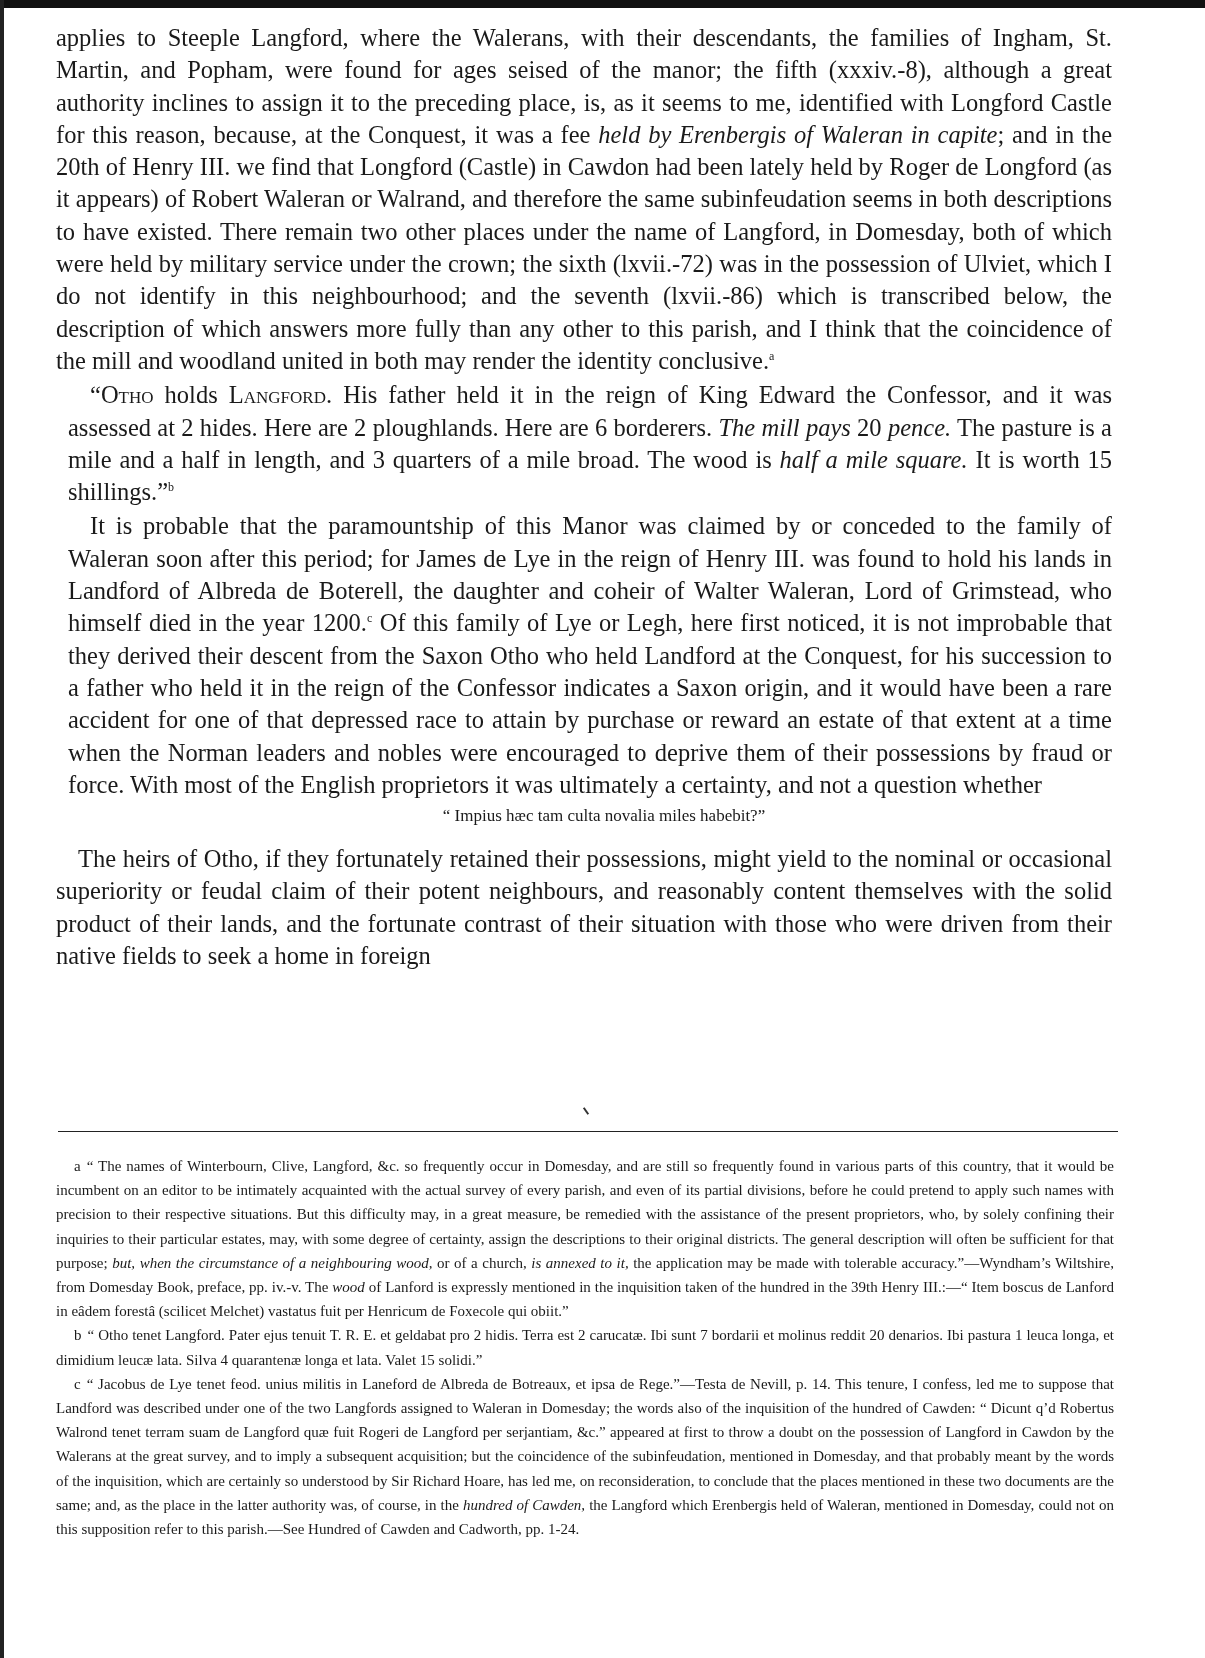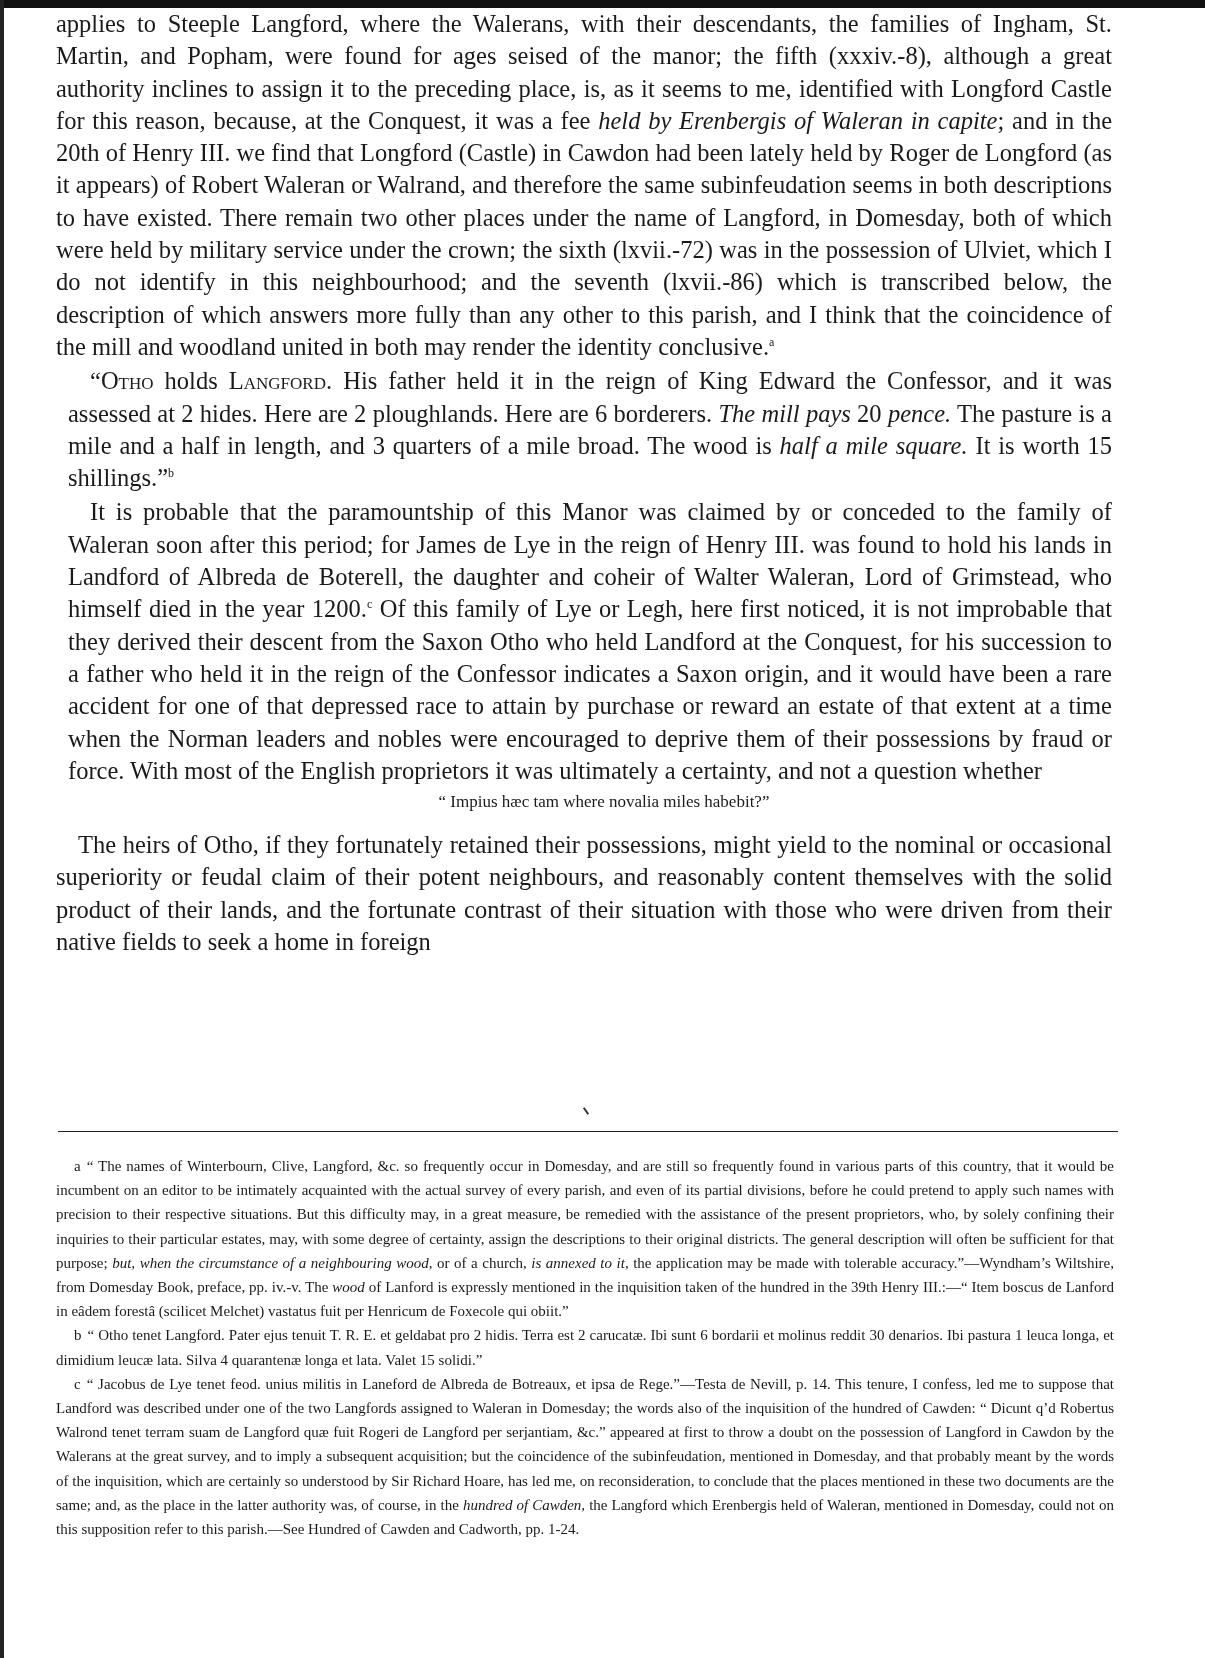--- a/index.html
+++ b/index.html
@@ -14,21 +14,21 @@
   }
   .scan-left {
     position: absolute; left: 0; top: 0; width: 4px; height: 1658px;
     background: #222;
   }
   .page {
     position: absolute; left: 4px; top: 8px; width: 1201px; height: 1650px;
     background: #fff; border-top-left-radius: 10px;
   }
   .body-text {
-    position: absolute; left: 56px; top: 8px; width: 1056px;
+    position: absolute; left: 56px; top: 22px; width: 1056px;
     font-family: "Liberation Serif", "DejaVu Serif", serif;
     font-size: 24.5px; line-height: 32.3px; text-align: justify;
   }
   .body-text p { margin: 0; }
   .body-text p.indent { text-indent: 22px; }
   .body-text p.gap { margin-top: 2px; margin-left: 12px; }
   .sc { font-variant: small-caps; }
   sup.fn { font-size: 12px; vertical-align: 9px; line-height: 0; }
   .verse {
     text-align: center; font-size: 17px; line-height: 30px;
@@ -59,28 +59,28 @@
 
 <div class="page"></div>
 
 <div class="body-text">
   <p><span>applies to Steeple Langford, where the Walerans, with their descendants, the families of Ingham, St. Martin, and Popham, were found for ages seised of the manor; the fifth (xxxiv.-8), although a great authority inclines to assign it to the preceding place, is, as it seems to me, identified with Longford Castle for this reason, because, at the Conquest, it was a fee </span><i>held by Erenbergis of Waleran in capite</i><span>; and in the 20th of Henry III. we find that Longford (Castle) in Cawdon had been lately held by Roger de Longford (as it appears) of Robert Waleran or Walrand, and therefore the same subinfeudation seems in both descriptions to have existed. There remain two other places under the name of Langford, in Domesday, both of which were held by military service under the crown; the sixth (lxvii.-72) was in the possession of Ulviet, which I do not identify in this neighbourhood; and the seventh (lxvii.-86) which is transcribed below, the description of which answers more fully than any other to this parish, and I think that the coincidence of the mill and woodland united in both may render the identity conclusive.</span><sup class="fn">a</sup></p>
 
   <p class="indent gap"><span>“</span><span class="sc">Otho</span><span> holds </span><span class="sc">Langford</span><span>. His father held it in the reign of King Edward the Confessor, and it was assessed at 2 hides. Here are 2 ploughlands. Here are 6 borderers. </span><i>The mill pays</i><span> 20 </span><i>pence.</i><span> The pasture is a mile and a half in length, and 3 quarters of a mile broad. The wood is </span><i>half a mile square.</i><span> It is worth 15 shillings.”</span><sup class="fn">b</sup></p>
 
   <p class="indent gap"><span>It is probable that the paramountship of this Manor was claimed by or conceded to the family of Waleran soon after this period; for James de Lye in the reign of Henry III. was found to hold his lands in Landford of Albreda de Boterell, the daughter and coheir of Walter Waleran, Lord of Grimstead, who himself died in the year 1200.</span><sup class="fn">c</sup><span> Of this family of Lye or Legh, here first noticed, it is not improbable that they derived their descent from the Saxon Otho who held Landford at the Conquest, for his succession to a father who held it in the reign of the Confessor indicates a Saxon origin, and it would have been a rare accident for one of that depressed race to attain by purchase or reward an estate of that extent at a time when the Norman leaders and nobles were encouraged to deprive them of their possessions by fraud or force. With most of the English proprietors it was ultimately a certainty, and not a question whether</span></p>
 
-  <div class="verse">“ Impius hæc tam where novalia miles habebit?”</div>
+  <div class="verse">“ Impius hæc tam culta novalia miles habebit?”</div>
 
   <p class="indent">The heirs of Otho, if they fortunately retained their possessions, might yield to the nominal or occasional superiority or feudal claim of their potent neighbours, and reasonably content themselves with the solid product of their lands, and the fortunate contrast of their situation with those who were driven from their native fields to seek a home in foreign</p>
 </div>
 
 <div class="stray"></div>
 
 <div class="rule"></div>
 
 <div class="notes">
   <p class="note"><span class="mark">a</span><span>“ The names of Winterbourn, Clive, Langford, &amp;c. so frequently occur in Domesday, and are still so frequently found in various parts of this country, that it would be incumbent on an editor to be intimately acquainted with the actual survey of every parish, and even of its partial divisions, before he could pretend to apply such names with precision to their respective situations. But this difficulty may, in a great measure, be remedied with the assistance of the present proprietors, who, by solely confining their inquiries to their particular estates, may, with some degree of certainty, assign the descriptions to their original districts. The general description will often be sufficient for that purpose; </span><i>but, when the circumstance of a neighbouring wood,</i><span> or of a church, </span><i>is annexed to it,</i><span> the application may be made with tolerable accuracy.”—Wyndham’s Wiltshire, from Domesday Book, preface, pp. iv.-v. The </span><i>wood</i><span> of Lanford is expressly mentioned in the inquisition taken of the hundred in the 39th Henry III.:—“ Item boscus de Lanford in eâdem forestâ (scilicet Melchet) vastatus fuit per Henricum de Foxecole qui obiit.”</span></p>
 
-  <p class="note"><span class="mark">b</span><span>“ Otho tenet Langford. Pater ejus tenuit T. R. E. et geldabat pro 2 hidis. Terra est 2 carucatæ. Ibi sunt 6 bordarii et molinus reddit 30 denarios. Ibi pastura 1 leuca longa, et dimidium leucæ lata. Silva 4 quarantenæ longa et lata. Valet 15 solidi.”</span></p>
+  <p class="note"><span class="mark">b</span><span>“ Otho tenet Langford. Pater ejus tenuit T. R. E. et geldabat pro 2 hidis. Terra est 2 carucatæ. Ibi sunt 7 bordarii et molinus reddit 20 denarios. Ibi pastura 1 leuca longa, et dimidium leucæ lata. Silva 4 quarantenæ longa et lata. Valet 15 solidi.”</span></p>
 
   <p class="note"><span class="mark">c</span><span>“ Jacobus de Lye tenet feod. unius militis in Laneford de Albreda de Botreaux, et ipsa de Rege.”—Testa de Nevill, p. 14. This tenure, I confess, led me to suppose that Landford was described under one of the two Langfords assigned to Waleran in Domesday; the words also of the inquisition of the hundred of Cawden: “ Dicunt q’d Robertus Walrond tenet terram suam de Langford quæ fuit Rogeri de Langford per serjantiam, &amp;c.” appeared at first to throw a doubt on the possession of Langford in Cawdon by the Walerans at the great survey, and to imply a subsequent acquisition; but the coincidence of the subinfeudation, mentioned in Domesday, and that probably meant by the words of the inquisition, which are certainly so understood by Sir Richard Hoare, has led me, on reconsideration, to conclude that the places mentioned in these two documents are the same; and, as the place in the latter authority was, of course, in the </span><i>hundred of Cawden,</i><span> the Langford which Erenbergis held of Waleran, mentioned in Domesday, could not on this supposition refer to this parish.—See Hundred of Cawden and Cadworth, pp. 1-24.</span></p>
 </div>
 
 </body></html>

